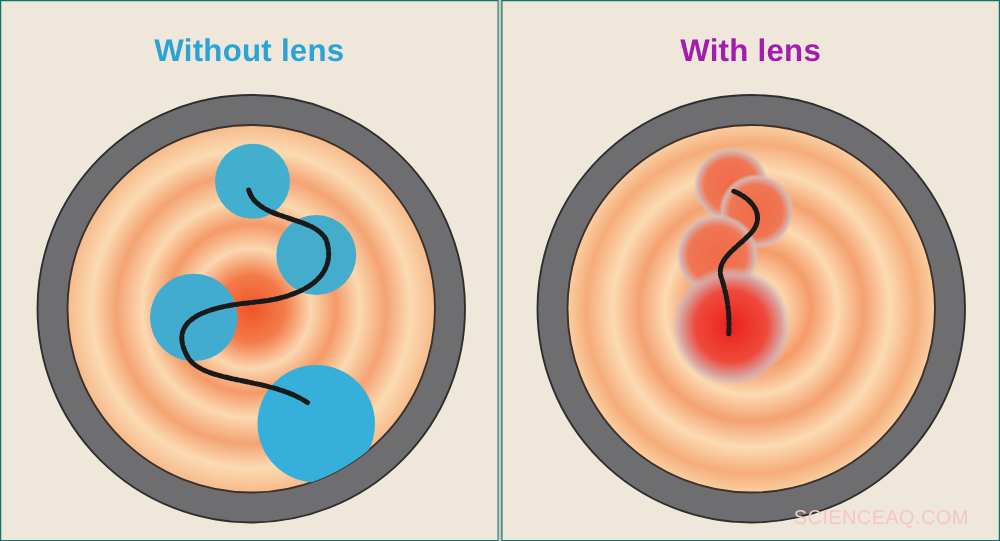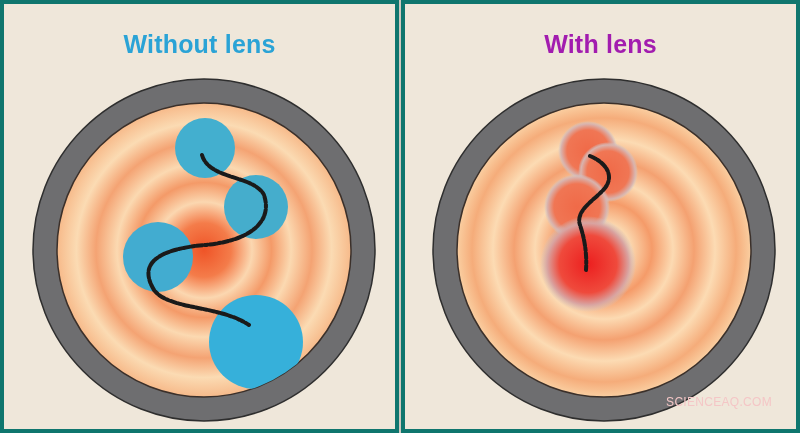--- a/index.html
+++ b/index.html
@@ -1,25 +1,25 @@
 <!DOCTYPE html>
 <html><head>
 <meta charset="utf-8">
 <style>
   html,body{margin:0;padding:0;background:#efe7da;}
   body{width:800px;height:433px;overflow:hidden;position:relative;font-family:"Liberation Sans",sans-serif;}
-  .panel{position:absolute;top:0;height:433px;width:399px;background:#efe7da;box-sizing:border-box;border:4px solid #0f766e;}
+  .panel{position:absolute;top:0;height:433px;width:399px;background:#efe7da;box-sizing:border-box;border:1px solid #0f766e;}
   .panel.left{left:0;}
   .panel.right{left:401px;}
   .divider{position:absolute;left:399px;top:0;width:2px;height:433px;background:#cfc8bf;}
   .title{position:absolute;top:26px;left:0;width:100%;text-align:center;font-weight:bold;font-size:25px;letter-spacing:0.2px;}
   .title.blue{color:#2aa3d6;}
   .title.red{color:#a21caf;}
   svg.dish{position:absolute;top:56px;left:0;}
-  .watermark{position:absolute;right:24px;bottom:20px;font-size:12px;color:#f4c6c6;letter-spacing:0.3px;margin-left:48px;}
+  .watermark{position:absolute;right:24px;bottom:8px;font-size:16px;color:#f4c6c6;letter-spacing:0.3px;margin-left:48px;}
 </style>
 </head>
 <body>
 
 <div class="panel left">
   <div class="title blue">Without lens</div>
   <svg class="dish" width="399" height="377" viewBox="0 0 399 377">
     <defs>
       <radialGradient id="fieldL" cx="200" cy="190" r="150" gradientUnits="userSpaceOnUse">
         <stop offset="0" stop-color="#ef5427"></stop>

